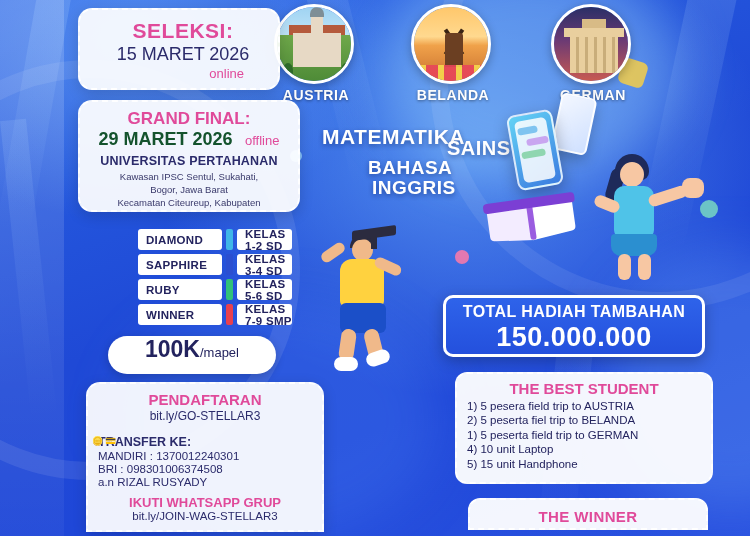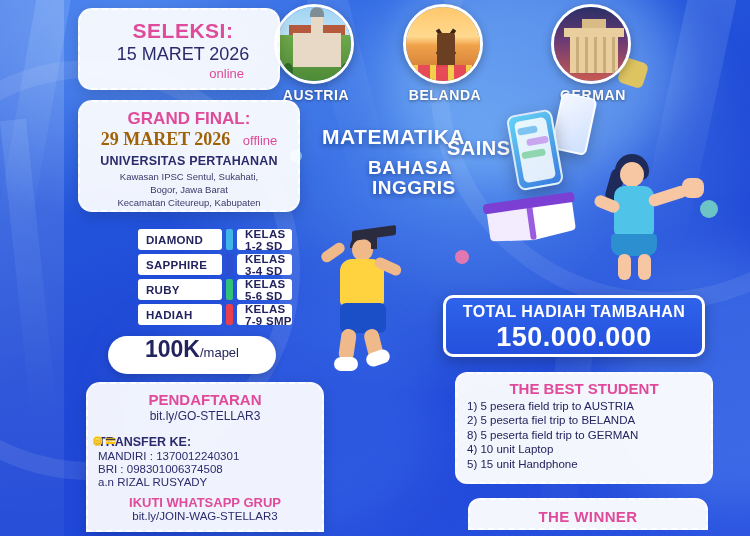--- a/index.html
+++ b/index.html
@@ -112,21 +112,21 @@
   }
   .seleksi-date { color: #2b2b6b; font-size: 18px; margin-top: 1px; }
   .seleksi-mode { color: #e04a9a; font-size: 13px; text-align: right; padding-right: 34px; margin-top:1px;}
 
   #final-card {
     left: 78px; top: 100px; width: 222px; height: 112px;
     padding: 7px 10px 0 10px;
     text-align: center;
   }
   .final-title { color:#e04a9a; font-size:17px; font-weight:bold; }
-  .final-date { color:#a16207; font-size:18px; font-weight:bold; display:inline-block;font-family:Liberation Serif, serif; }
+  .final-date { color:#14532d; font-size:18px; font-weight:bold; display:inline-block; }
   .final-mode { color:#e04a9a; font-size:13px; display:inline-block; margin-left:8px; }
   .final-venue { color:#2b2b6b; font-size:12.5px; font-weight:bold; margin-top:4px; letter-spacing:.2px;}
   .final-addr { color:#3a3a6b; font-size:9.5px; line-height:1.35; margin-top:3px; text-align:center;}
 
   
   .subject {
     position: absolute;
     color: #ffffff;
     font-weight: bold;
     text-shadow: 0 2px 5px rgba(0,20,80,0.45);
@@ -304,21 +304,21 @@
           <div class="bldg"></div>
           <div class="tower"></div>
           <div class="dome"></div>
           <div class="tree" style="left:6px;"></div>
           <div class="tree" style="left:64px;"></div>
         </div>
       </div>
       <div class="lbl">AUSTRIA</div>
     </div>
 
-    <div class="medallion" style="left:145px; top:2px;">
+    <div class="medallion" style="left:153px; top:2px;">
       <div class="disc">
         <div class="sc-belanda">
           <div class="blade" style="transform:rotate(35deg);"></div>
           <div class="blade" style="transform:rotate(-35deg);"></div>
           <div class="mill-b"></div>
           <div class="tulips"></div>
         </div>
       </div>
       <div class="lbl">BELANDA</div>
     </div>
@@ -371,21 +371,21 @@
       <div class="cat-name">SAPPHIRE</div>
       <div class="cat-bar" style="background:#2b4fd0;"></div>
       <div class="cat-level">KELAS 3-4 SD</div>
     </div>
     <div class="cat-row">
       <div class="cat-name">RUBY</div>
       <div class="cat-bar" style="background:#31c07a;"></div>
       <div class="cat-level">KELAS 5-6 SD</div>
     </div>
     <div class="cat-row">
-      <div class="cat-name">HADIAH</div>
+      <div class="cat-name">WINNER</div>
       <div class="cat-bar" style="background:#e8404f;"></div>
       <div class="cat-level">KELAS 7-9 SMP</div>
     </div>
   </div>
 
   <div id="price">
     <span class="amt">100K</span>
     <span class="unit">/mapel</span>
   </div>
 
@@ -404,21 +404,21 @@
   <div id="prize">
     <div class="t">TOTAL HADIAH TAMBAHAN</div>
     <div class="n">150.000.000</div>
   </div>
 
   <div id="best">
     <div class="t">THE BEST STUDENT</div>
     <ul>
       <li>1) 5 pesera field trip to AUSTRIA</li>
       <li>2) 5 peserta fiel trip to BELANDA</li>
-      <li>8) 5 peserta field trip to GERMAN</li>
+      <li>1) 5 peserta field trip to GERMAN</li>
       <li>4) 10 unit Laptop</li>
       <li>5) 15 unit Handphone</li>
     </ul>
   </div>
 
   <div id="winner">
     <div class="t">THE WINNER</div>
   </div>
 
   <div class="ill" id="boy">

